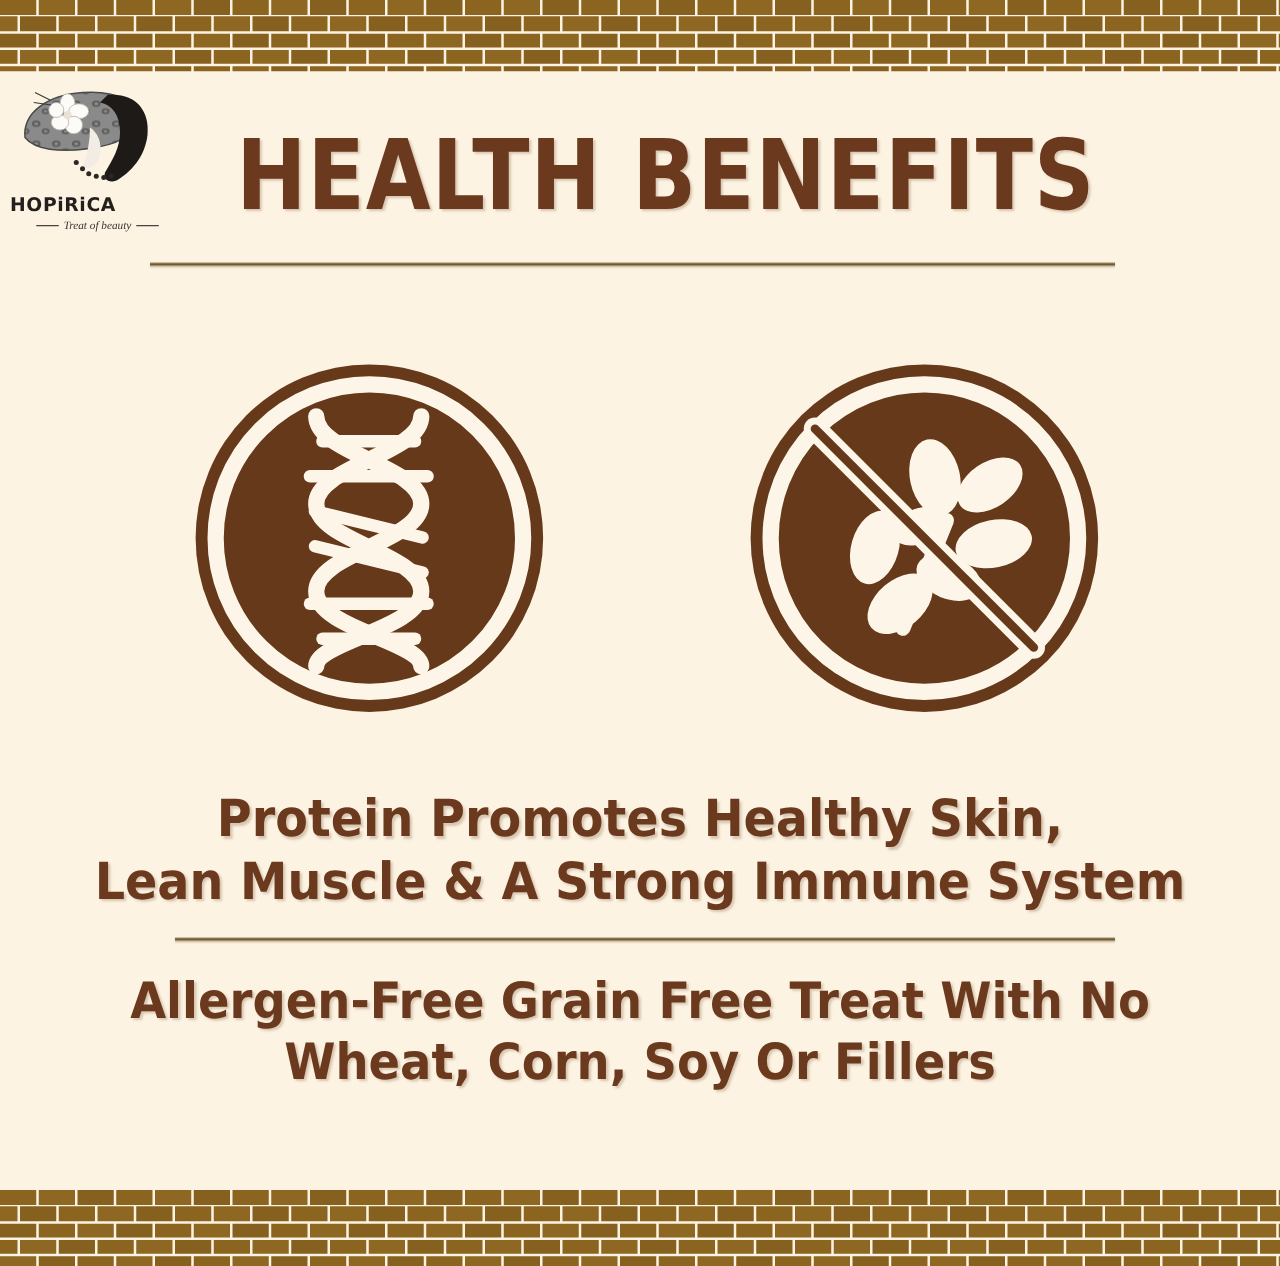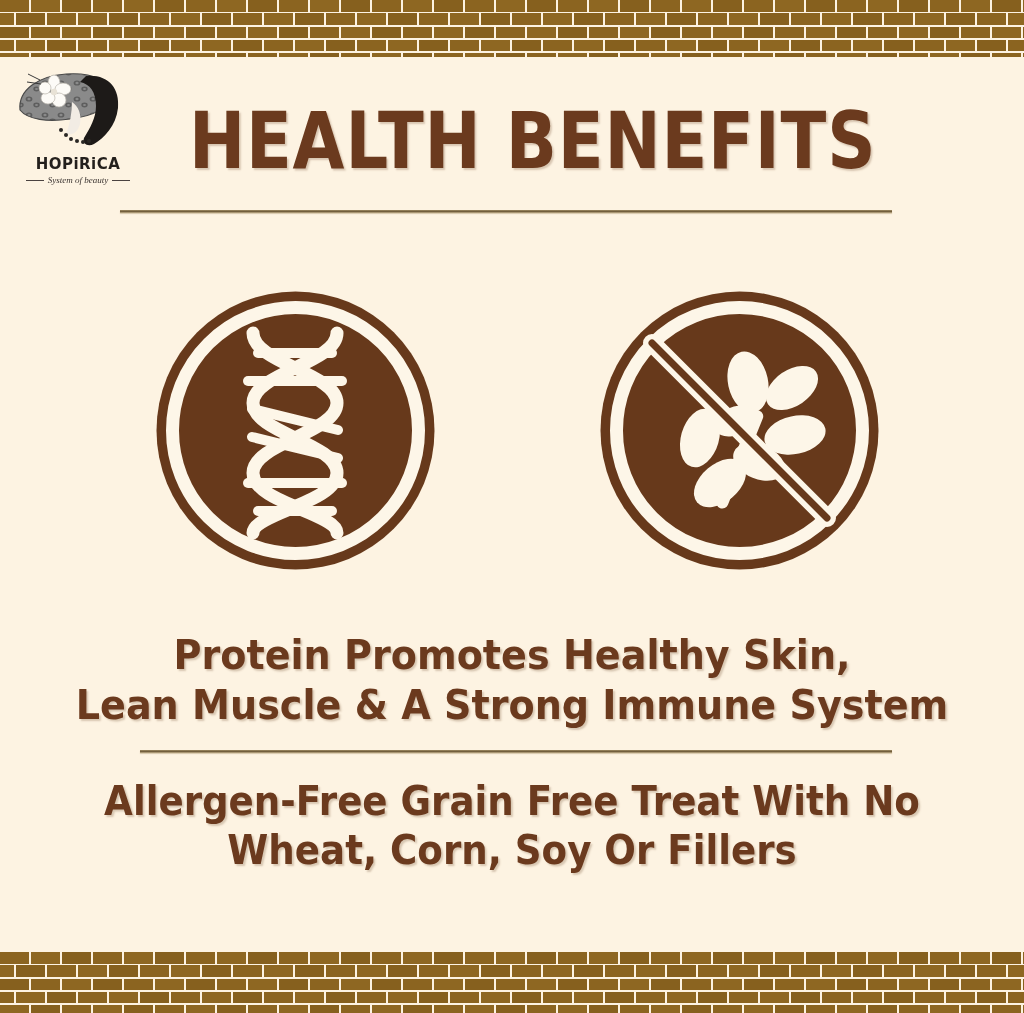--- a/index.html
+++ b/index.html
@@ -59,21 +59,21 @@
     top: 62px;
     width: 140px;
     height: 128px;
   }
   .logo-mark {
     position: relative;
     width: 140px;
     height: 92px;
   }
   .logo-name {
-    text-align: center;
+    text-align: left;
     font-family: "DejaVu Sans", sans-serif;
     font-weight: bold;
     font-size: 15px;
     letter-spacing: 0.5px;
     color: #231f1c;
     margin-top: 1px;
   }
   .logo-tag {
     text-align: center;
     font-family: "Liberation Serif", serif;
@@ -200,21 +200,21 @@
             <circle cx="63" cy="77" r="2"></circle>
           <circle cx="69" cy="79" r="2"></circle>
             <circle cx="75" cy="80" r="2"></circle>
           <circle cx="81" cy="79" r="2"></circle>
             <circle cx="53" cy="68" r="2"></circle>
         </g>
       </svg>
     </div>
     <div class="logo-name">HOPiRiCA</div>
     <div class="logo-tag">
-      <span class="dash"></span><span>System of beauty</span><span class="dash"></span>
+      <span class="dash"></span><span>Treat of beauty</span><span class="dash"></span>
     </div>
   </div>
 
   <h1 class="page-title">HEALTH BENEFITS</h1>
 
   <div class="divider top-rule"></div>
 
   <div class="icons-row">
 
     <div class="icon-badge left">

